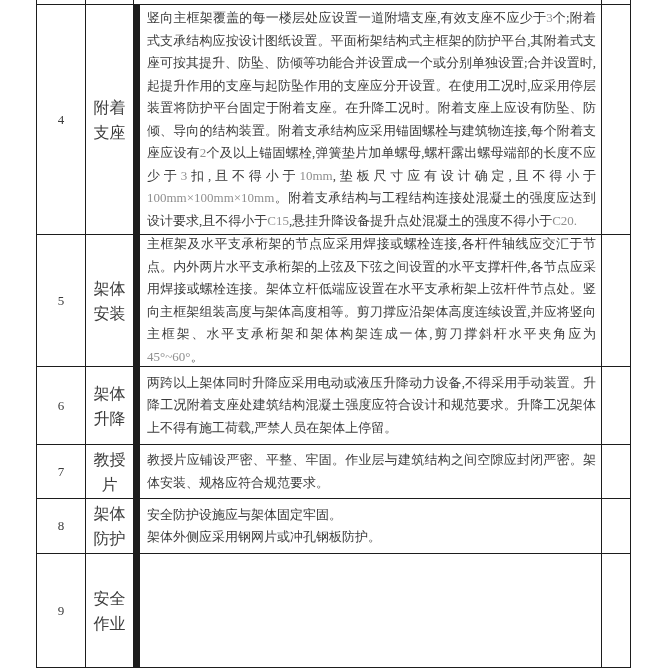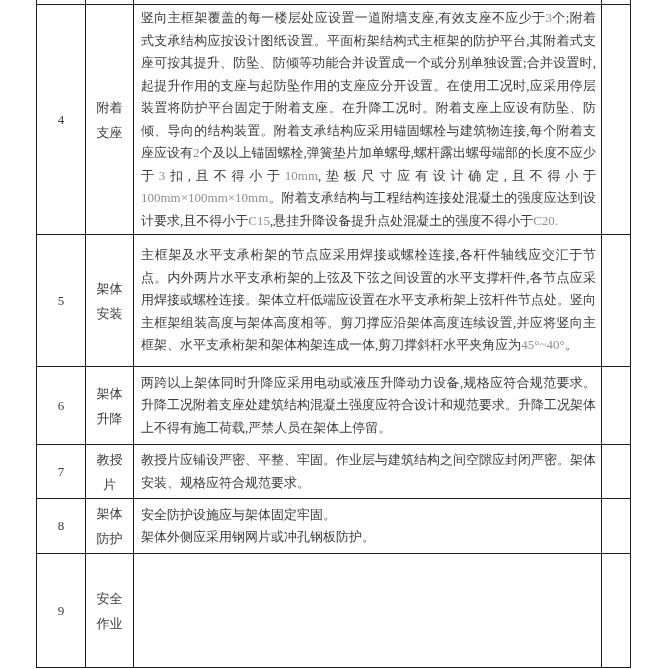--- a/index.html
+++ b/index.html
@@ -29,26 +29,26 @@
   }
   .doc-table > div{display:contents;}
   .cell{background:var(--page-bg);overflow:hidden;}
   .cell-no{
     display:flex;align-items:center;justify-content:center;
     font-size:13px;color:var(--text-color);
   }
   .cell-cat{
     display:flex;align-items:center;justify-content:center;
     text-align:center;white-space:pre-line;
-    font-size:13px;line-height:25px;color:var(--text-color);
+    font-size:16px;line-height:25px;color:var(--text-color);
   }
   .cell-text{
     display:flex;flex-direction:column;justify-content:center;
     padding:1px 5px 1px 7px;
-    font-size:13px;line-height:22.5px;color:var(--text-color);
+    font-size:13px;line-height:22.5px;color:var(--text-color);margin-left:6px;
   }
   .cell-text p{
     margin:0;
     text-align:justify;
     text-justify:inter-character;
     text-align-last:left;
   }
   .latin{
     font-family:"Liberation Serif","DejaVu Serif",serif;
     color:var(--latin-color);
@@ -76,31 +76,31 @@
           <p>竖向主框架覆盖的每一楼层处应设置一道附墙支座,有效支座不应少于<span class="latin">3</span>个;附着式支承结构应按设计图纸设置。平面桁架结构式主框架的防护平台,其附着式支座可按其提升、防坠、防倾等功能合并设置成一个或分别单独设置;合并设置时,起提升作用的支座与起防坠作用的支座应分开设置。在使用工况时,应采用停层装置将防护平台固定于附着支座。在升降工况时。附着支座上应设有防坠、防倾、导向的结构装置。附着支承结构应采用锚固螺栓与建筑物连接,每个附着支座应设有<span class="latin">2</span>个及以上锚固螺栓,弹簧垫片加单螺母,螺杆露出螺母端部的长度不应少于<span class="latin">3</span>扣,且不得小于<span class="latin">10mm</span>,垫板尺寸应有设计确定,且不得小于<span class="latin">100mm×100mm×10mm</span>。附着支承结构与工程结构连接处混凝土的强度应达到设计要求,且不得小于<span class="latin">C15</span>,悬挂升降设备提升点处混凝土的强度不得小于<span class="latin">C20.</span></p>
         </div>
     <div class="cell"></div>
   </div>
 
   <div>
     <div class="cell cell-no">5</div>
     <div class="cell cell-cat">架体
 安装</div>
     <div class="cell cell-text">
-          <p>主框架及水平支承桁架的节点应采用焊接或螺栓连接,各杆件轴线应交汇于节点。内外两片水平支承桁架的上弦及下弦之间设置的水平支撑杆件,各节点应采用焊接或螺栓连接。架体立杆低端应设置在水平支承桁架上弦杆件节点处。竖向主框架组装高度与架体高度相等。剪刀撑应沿架体高度连续设置,并应将竖向主框架、水平支承桁架和架体构架连成一体,剪刀撑斜杆水平夹角应为<span class="latin">45°~40°</span>。</p>
+          <p>主框架及水平支承桁架的节点应采用焊接或螺栓连接,各杆件轴线应交汇于节点。内外两片水平支承桁架的上弦及下弦之间设置的水平支撑杆件,各节点应采用焊接或螺栓连接。架体立杆低端应设置在水平支承桁架上弦杆件节点处。竖向主框架组装高度与架体高度相等。剪刀撑应沿架体高度连续设置,并应将竖向主框架、水平支承桁架和架体构架连成一体,剪刀撑斜杆水平夹角应为<span class="latin">45°~60°</span>。</p>
         </div>
     <div class="cell"></div>
   </div>
 
   <div>
     <div class="cell cell-no">6</div>
     <div class="cell cell-cat">架体
 升降</div>
     <div class="cell cell-text">
-          <p>两跨以上架体同时升降应采用电动或液压升降动力设备,规格应符合规范要求。升降工况附着支座处建筑结构混凝土强度应符合设计和规范要求。升降工况架体上不得有施工荷载,严禁人员在架体上停留。</p>
+          <p>两跨以上架体同时升降应采用电动或液压升降动力设备,不得采用手动装置。升降工况附着支座处建筑结构混凝土强度应符合设计和规范要求。升降工况架体上不得有施工荷载,严禁人员在架体上停留。</p>
         </div>
     <div class="cell"></div>
   </div>
 
   <div>
     <div class="cell cell-no">7</div>
     <div class="cell cell-cat">教授
 片</div>
     <div class="cell cell-text">
           <p>教授片应铺设严密、平整、牢固。作业层与建筑结构之间空隙应封闭严密。架体安装、规格应符合规范要求。</p>

